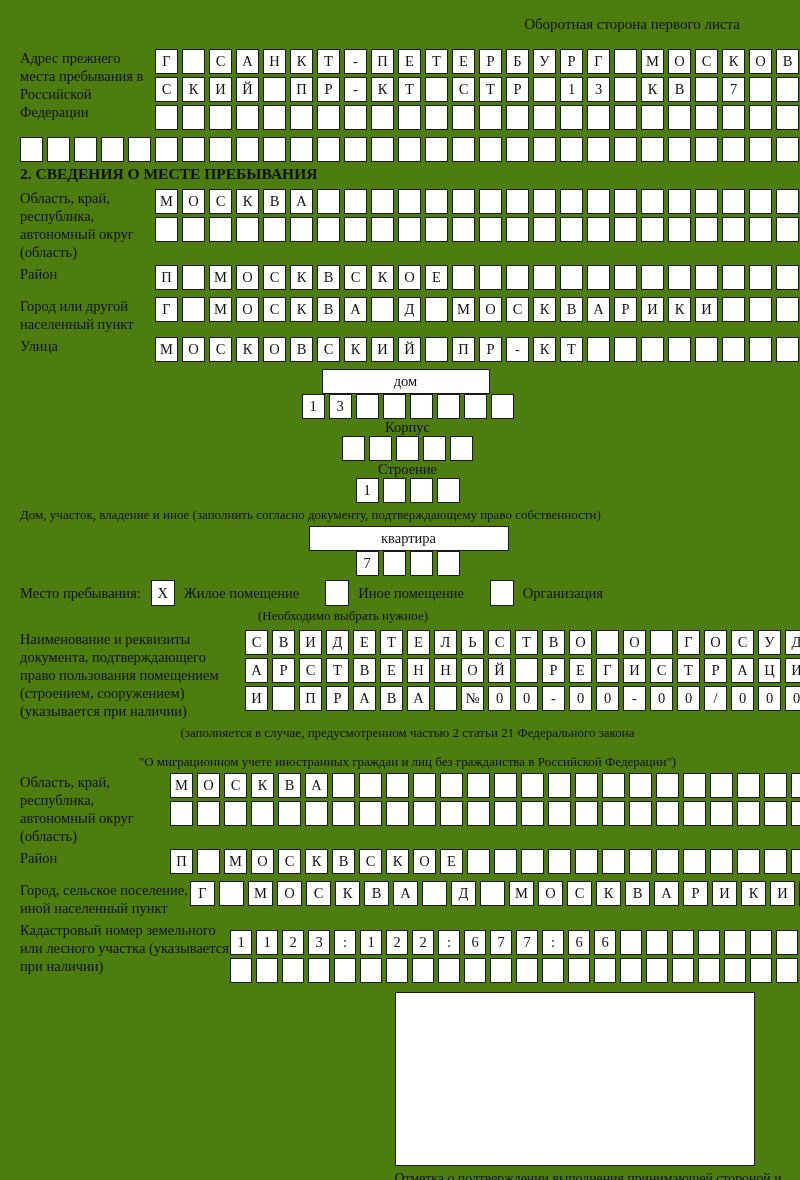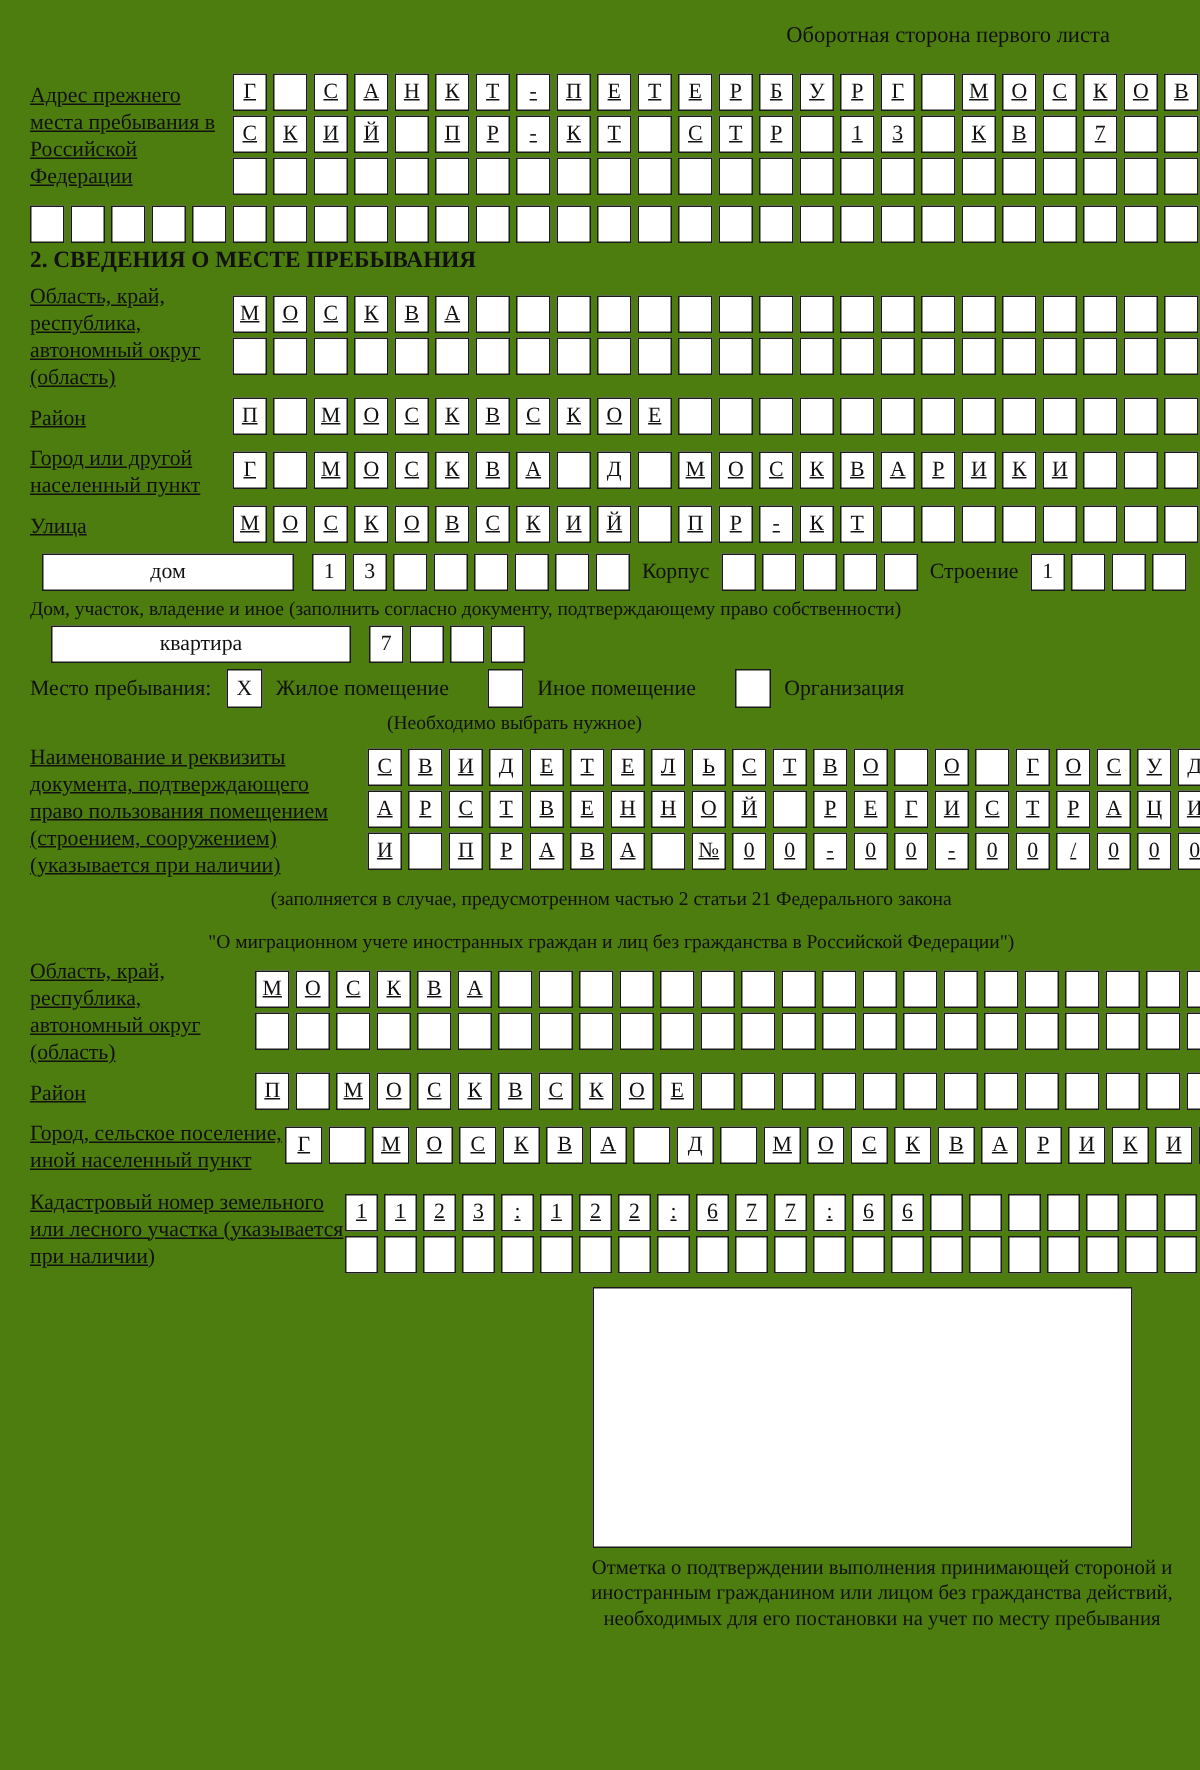--- a/index.html
+++ b/index.html
@@ -2,42 +2,42 @@
 <html><head>
 <meta charset="utf-8">
 <style>
   html,body{margin:0;padding:0;background:#fff;}
   .page{
     width:800px;height:1180px;box-sizing:border-box;
     padding:16px 5px 0 20px;position:relative;overflow:hidden;
     font-family:"Liberation Serif","DejaVu Serif",serif;color:#111;background:#4d7c0f;
   }
   .header-note{text-align:right;padding-right:55px;font-size:15px;margin-bottom:16px;}
-  .row{display:flex;align-items:center;text-decoration:underline;}
+  .row{display:flex;align-items:flex-start;}
   .lbl{font-size:14.5px;line-height:18px;flex:none;}
   .w135{width:135px;}
   .w150{width:150px;}
   .w170{width:170px;}
   .w210{width:210px;}
   .w225{width:225px;}
   .rows{flex:1;}
   .cells{display:flex;gap:4px;margin-bottom:3px;}
   .cell{
     flex:none;display:inline-flex;align-items:center;justify-content:center;
     width:21px;height:23px;border:1.6px solid #1a1a1a;
     font-size:14.5px;line-height:1;background:#fff;
   }
   .cells.wide .cell{width:23px;}
   .cells.narrow .cell{width:20px;}
   .note{font-size:13px;line-height:17px;margin-bottom:3px;}
   .center{text-align:center;}
   .sec-title{font-size:15.5px;font-weight:bold;margin:2px 0 6px 0;}
   .sub-title{font-size:15px;font-weight:bold;text-align:center;margin:4px 0 4px 0;}
   .blk{margin-bottom:4px;}
-  .inline-row{display:flex;align-items:center;margin-bottom:3px;}
+  .inline-row{display:flex;align-items:center;margin-bottom:3px;flex-direction:column;}
   .named-box{
     flex:none;display:flex;align-items:center;justify-content:center;
     border:1.6px solid #1a1a1a;height:23px;font-size:14.5px;background:#fff;
   }
   .house-box{width:166px;margin-left:8px;margin-right:12px;}
   .apt-box{width:198px;margin-left:14px;margin-right:12px;}
   .inline-lbl{font-size:14.5px;margin:0 8px;flex:none;}
   .checkbox{
     flex:none;display:inline-flex;align-items:center;justify-content:center;
     width:22px;height:24px;border:1.6px solid #1a1a1a;font-size:14.5px;background:#fff;

